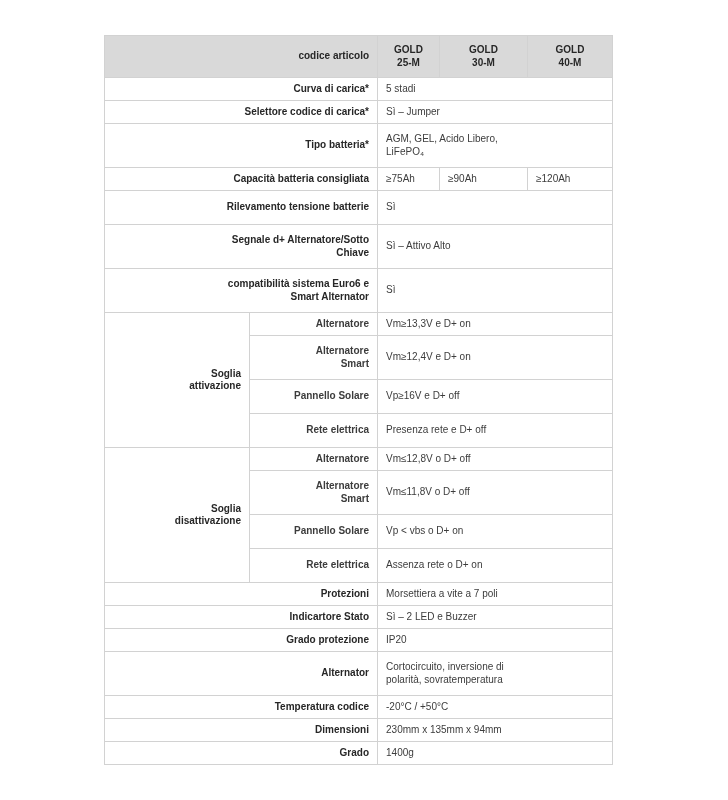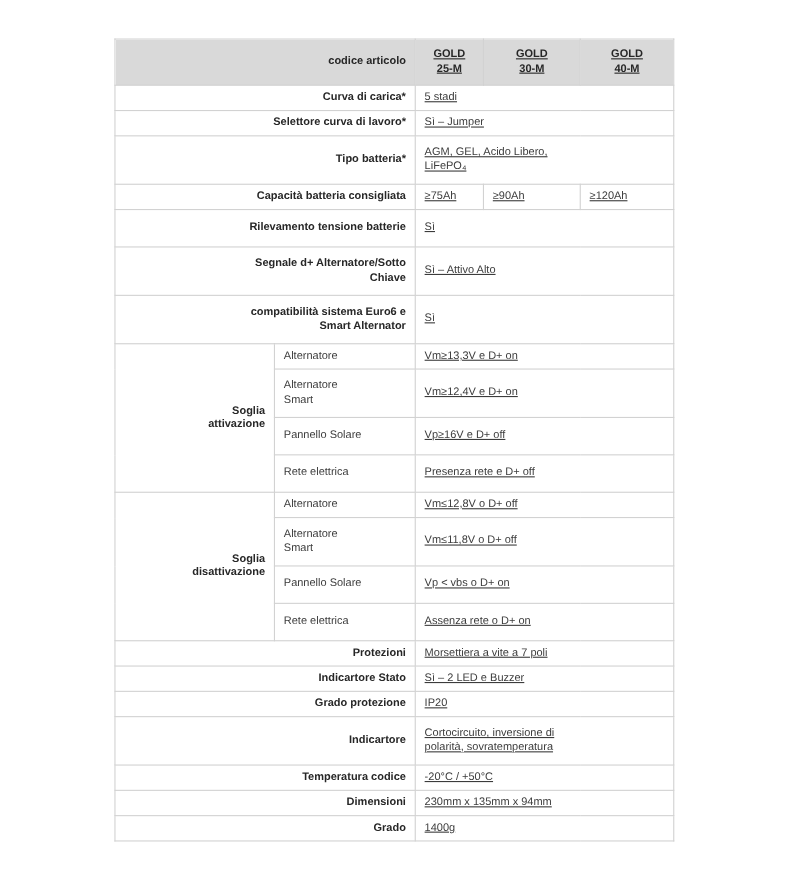--- a/index.html
+++ b/index.html
@@ -35,27 +35,27 @@
     background: var(--header-bg, #d9d9d9);
     font-weight: bold;
     color: var(--label-text, #272727);
   }
   .lbl {
     font-weight: bold;
     text-align: right;
     color: var(--label-text, #272727);
   }
   .sub {
-    font-weight: normal;
+    text-align: right;
+    font-weight: bold;
     color: var(--value-text, #3c3c3c);
   }
   .val {
     font-weight: normal;
     color: var(--value-text, #3c3c3c);
-    text-decoration: underline;
   }
   th.val { font-weight: bold; color: var(--label-text, #272727); }
   tr.h-a { height: 42px; }
   tr.h-b { height: 23px; }
   tr.h-c { height: 34px; }
   tr.h-d { height: 44px; margin-left: 28px; }
 </style>
 </head>
 <body>
 
@@ -77,21 +77,21 @@
       <th class="val">GOLD
 40-M</th>
     </tr>
 
     <tr class="h-b">
       <td class="lbl" colspan="2">Curva di carica*</td>
       <td class="val" colspan="3">5 stadi</td>
     </tr>
 
     <tr class="h-b">
-      <td class="lbl" colspan="2">Selettore curva di lavoro*</td>
+      <td class="lbl" colspan="2">Selettore codice di carica*</td>
       <td class="val" colspan="3">Sì – Jumper</td>
     </tr>
 
     <tr class="h-d">
       <td class="lbl" colspan="2">Tipo batteria*</td>
       <td class="val" colspan="3">AGM, GEL, Acido Libero,
 LiFePO₄</td>
     </tr>
 
     <tr class="h-b">
@@ -167,21 +167,21 @@
       <td class="lbl" colspan="2">Indicartore Stato</td>
       <td class="val" colspan="3">Sì – 2 LED e Buzzer</td>
     </tr>
 
     <tr class="h-b">
       <td class="lbl" colspan="2">Grado protezione</td>
       <td class="val" colspan="3">IP20</td>
     </tr>
 
     <tr class="h-d">
-      <td class="lbl" colspan="2">Indicartore</td>
+      <td class="lbl" colspan="2">Alternator</td>
       <td class="val" colspan="3">Cortocircuito, inversione di
 polarità, sovratemperatura</td>
     </tr>
 
     <tr class="h-b">
       <td class="lbl" colspan="2">Temperatura codice</td>
       <td class="val" colspan="3">-20°C / +50°C</td>
     </tr>
 
     <tr class="h-b">

